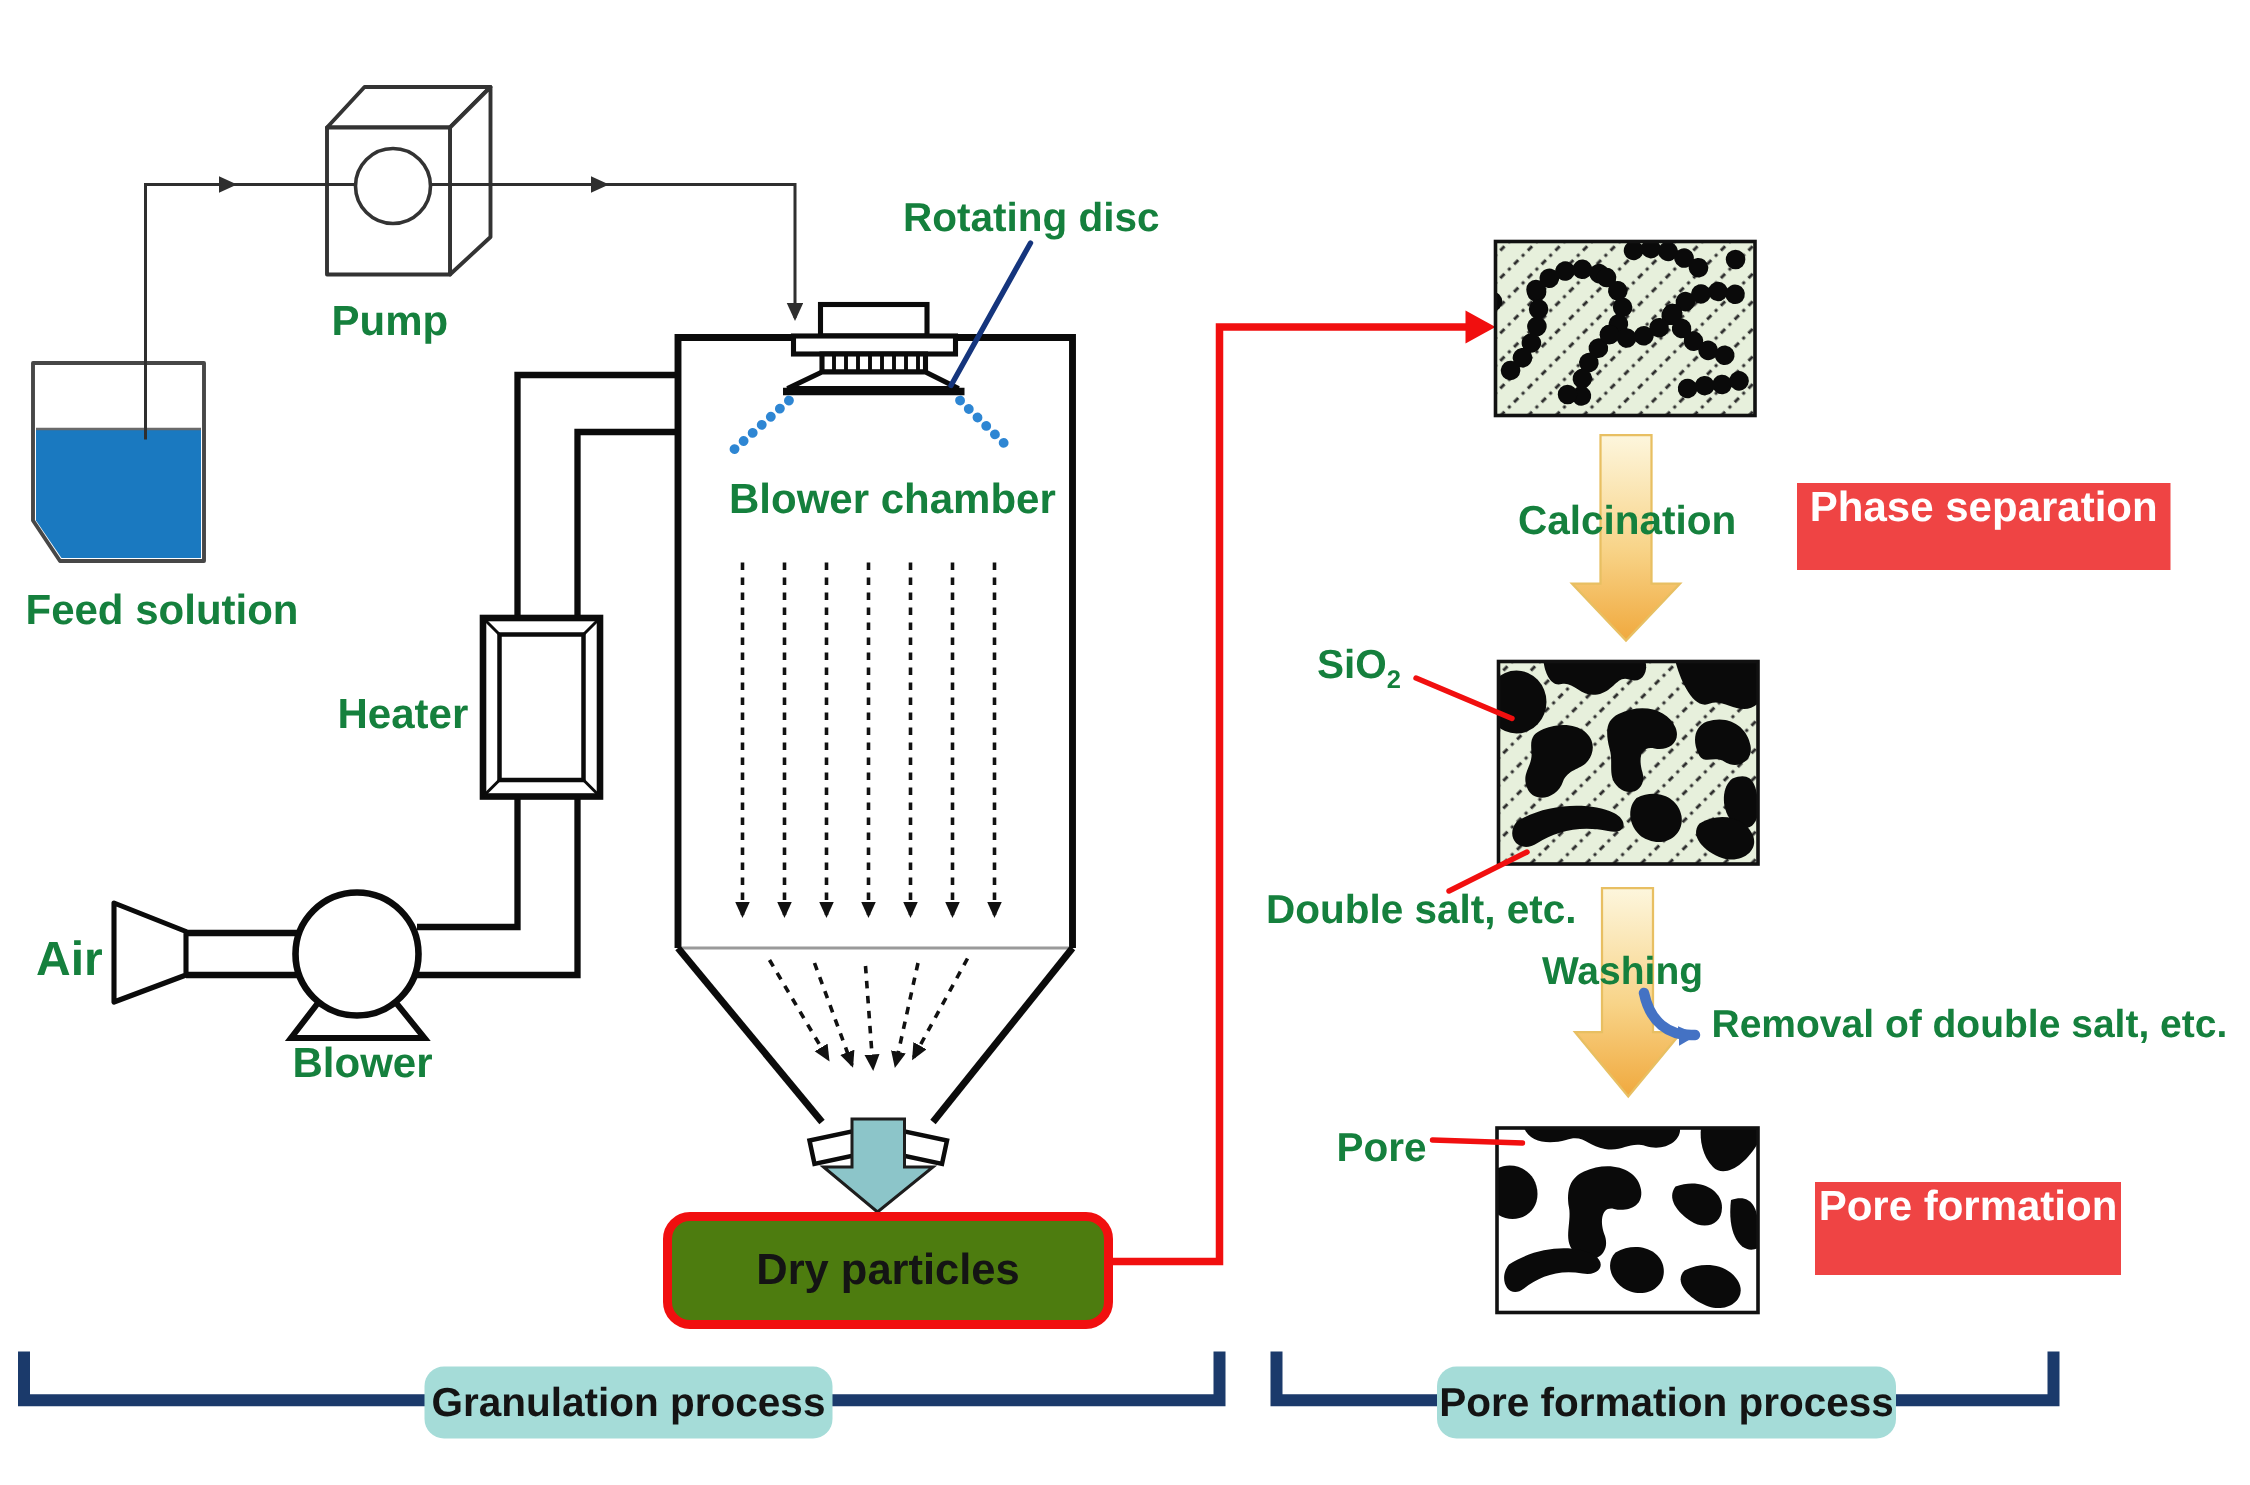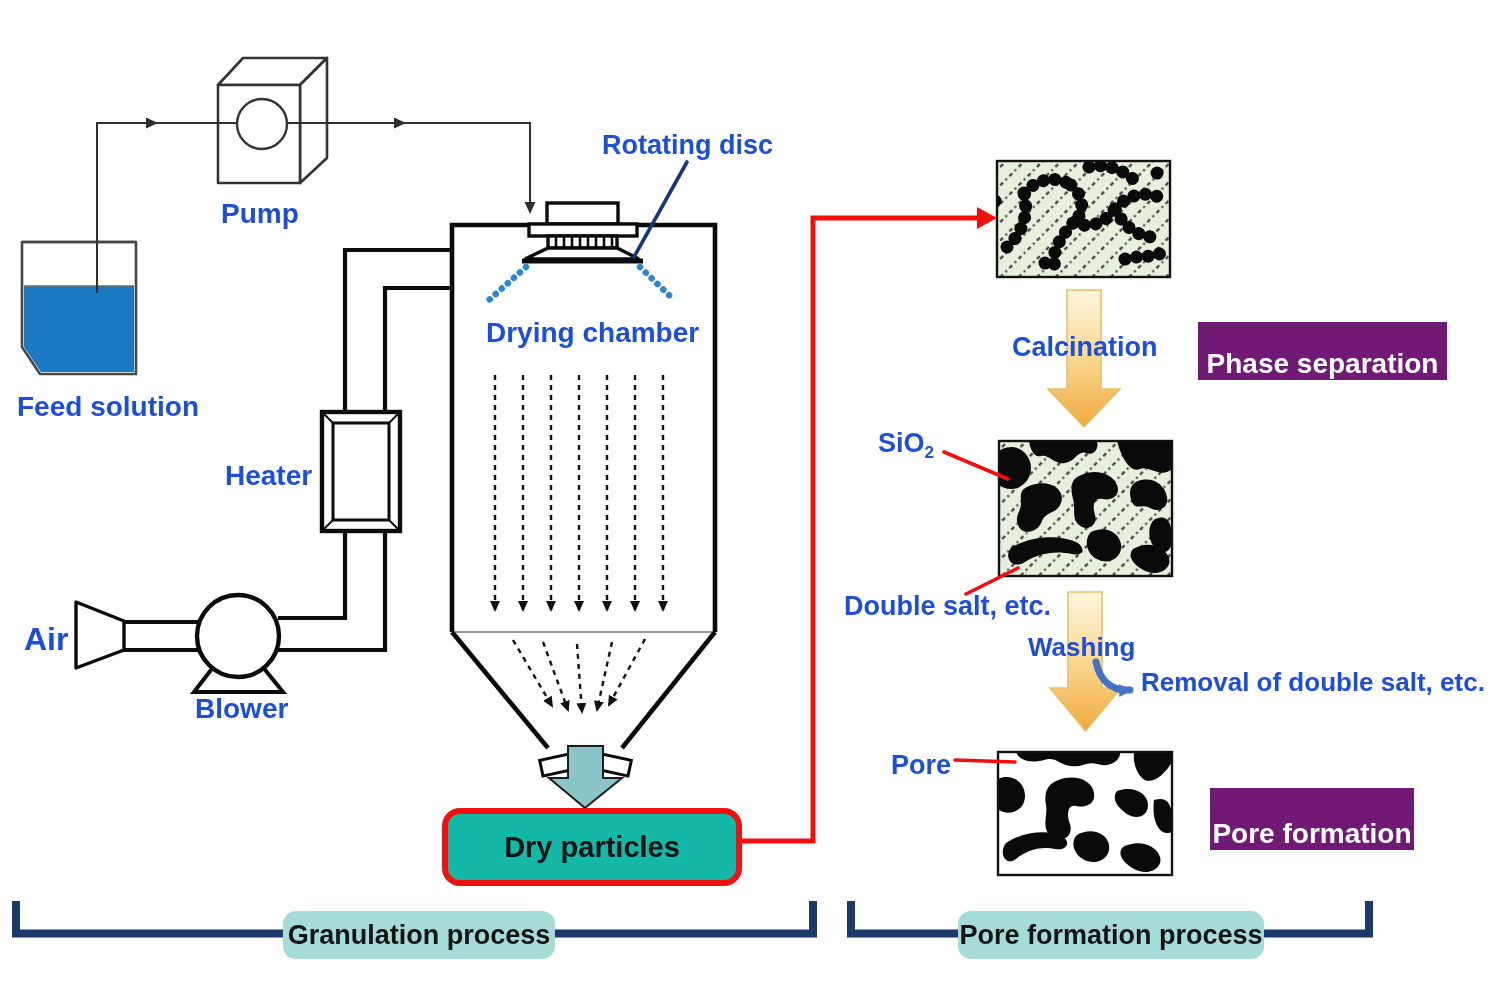--- a/index.html
+++ b/index.html
@@ -1,24 +1,24 @@
 <!DOCTYPE html>
 <html><head>
 <meta charset="utf-8">
 <style>
   html,body{margin:0;padding:0;background:#fff}
   .stage{position:relative;width:1500px;height:990px;overflow:hidden;
          font-family:"Liberation Sans",sans-serif;background:#fff}
   .art{position:absolute;left:0;top:0}
-  .lbl{position:absolute;font-weight:700;color:#1d4ed8;white-space:nowrap;line-height:1.1}
-  .stagebox{position:absolute;background:#701a75;color:#fff;display:flex;
-            align-items:flex-end;justify-content:center;font-weight:700;white-space:nowrap}
+  .lbl{position:absolute;font-weight:700;color:#15803d;white-space:nowrap;line-height:1.1}
+  .stagebox{position:absolute;background:#ef4444;color:#fff;display:flex;
+            align-items:flex-start;justify-content:center;font-weight:700;white-space:nowrap}
   .pill{position:absolute;background:#a5dcd8;border-radius:13px;display:flex;
         align-items:center;justify-content:center;font-weight:700;color:#141414;white-space:nowrap}
-  .redbox{position:absolute;border:6px solid #f10f0f;border-radius:18px;background:#14b8a6;
+  .redbox{position:absolute;border:6px solid #f10f0f;border-radius:18px;background:#4d7c0f;
           display:flex;align-items:center;justify-content:center;font-weight:700;color:#141414}
   .sub{font-size:17px;vertical-align:sub}
 </style>
 </head>
 <body>
 
 <div class="stage">
 
 <svg class="art" width="1500" height="990" viewBox="0 0 1500 990">
   <defs>
@@ -238,21 +238,21 @@
 <div class="lbl" style="left:221px;top:199px;font-size:28px">Pump</div>
 
 <div class="lbl" style="left:17px;top:392px;font-size:28px">Feed solution</div>
 
 <div class="lbl" style="left:225px;top:461px;font-size:28px">Heater</div>
 
 <div class="lbl" style="left:24px;top:622px;font-size:32px">Air</div>
 
 <div class="lbl" style="left:195px;top:694px;font-size:28px">Blower</div>
 
-<div class="lbl" style="left:486px;top:318px;font-size:28px">Drying chamber</div>
+<div class="lbl" style="left:486px;top:318px;font-size:28px">Blower chamber</div>
 
 <div class="redbox" style="left:442px;top:808px;width:288px;height:66px;font-size:29px">
   <span>Dry particles</span>
 </div>
 
 <div class="lbl" style="left:1012px;top:333px;font-size:27px">Calcination</div>
 
 <div class="stagebox" style="left:1198px;top:322px;width:249px;height:58px;font-size:28px">
   <span>Phase separation</span>
 </div>

